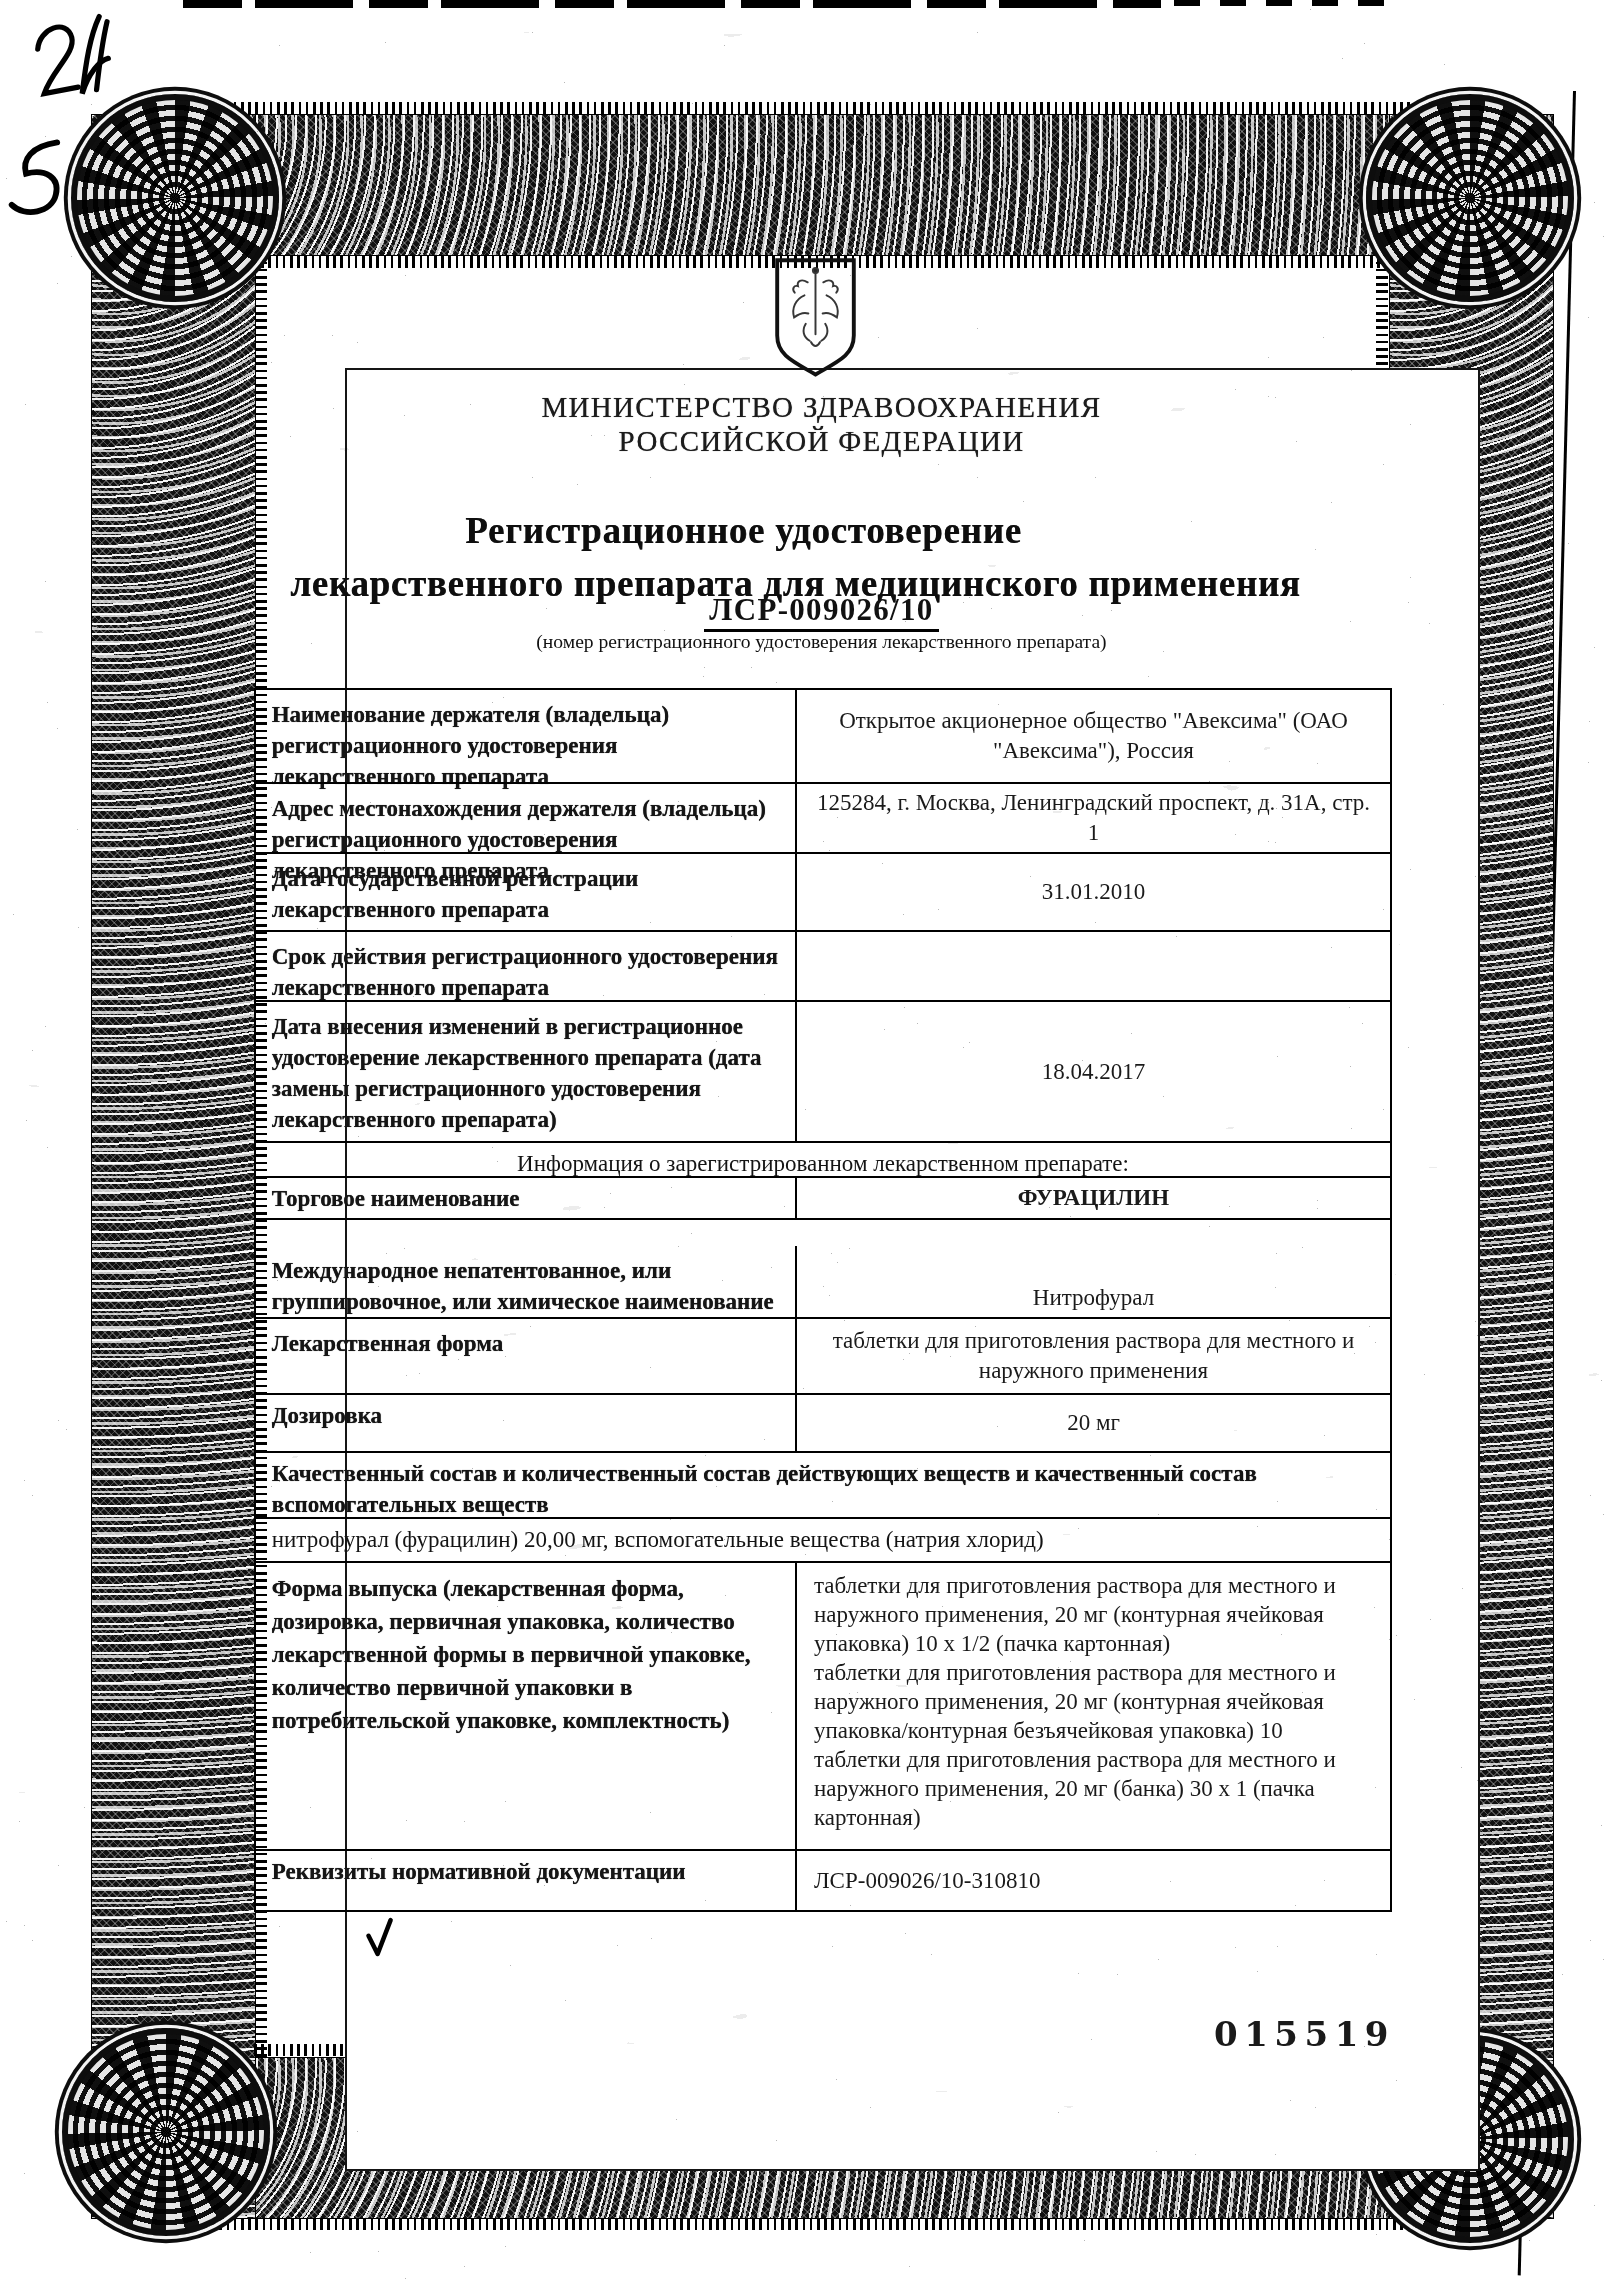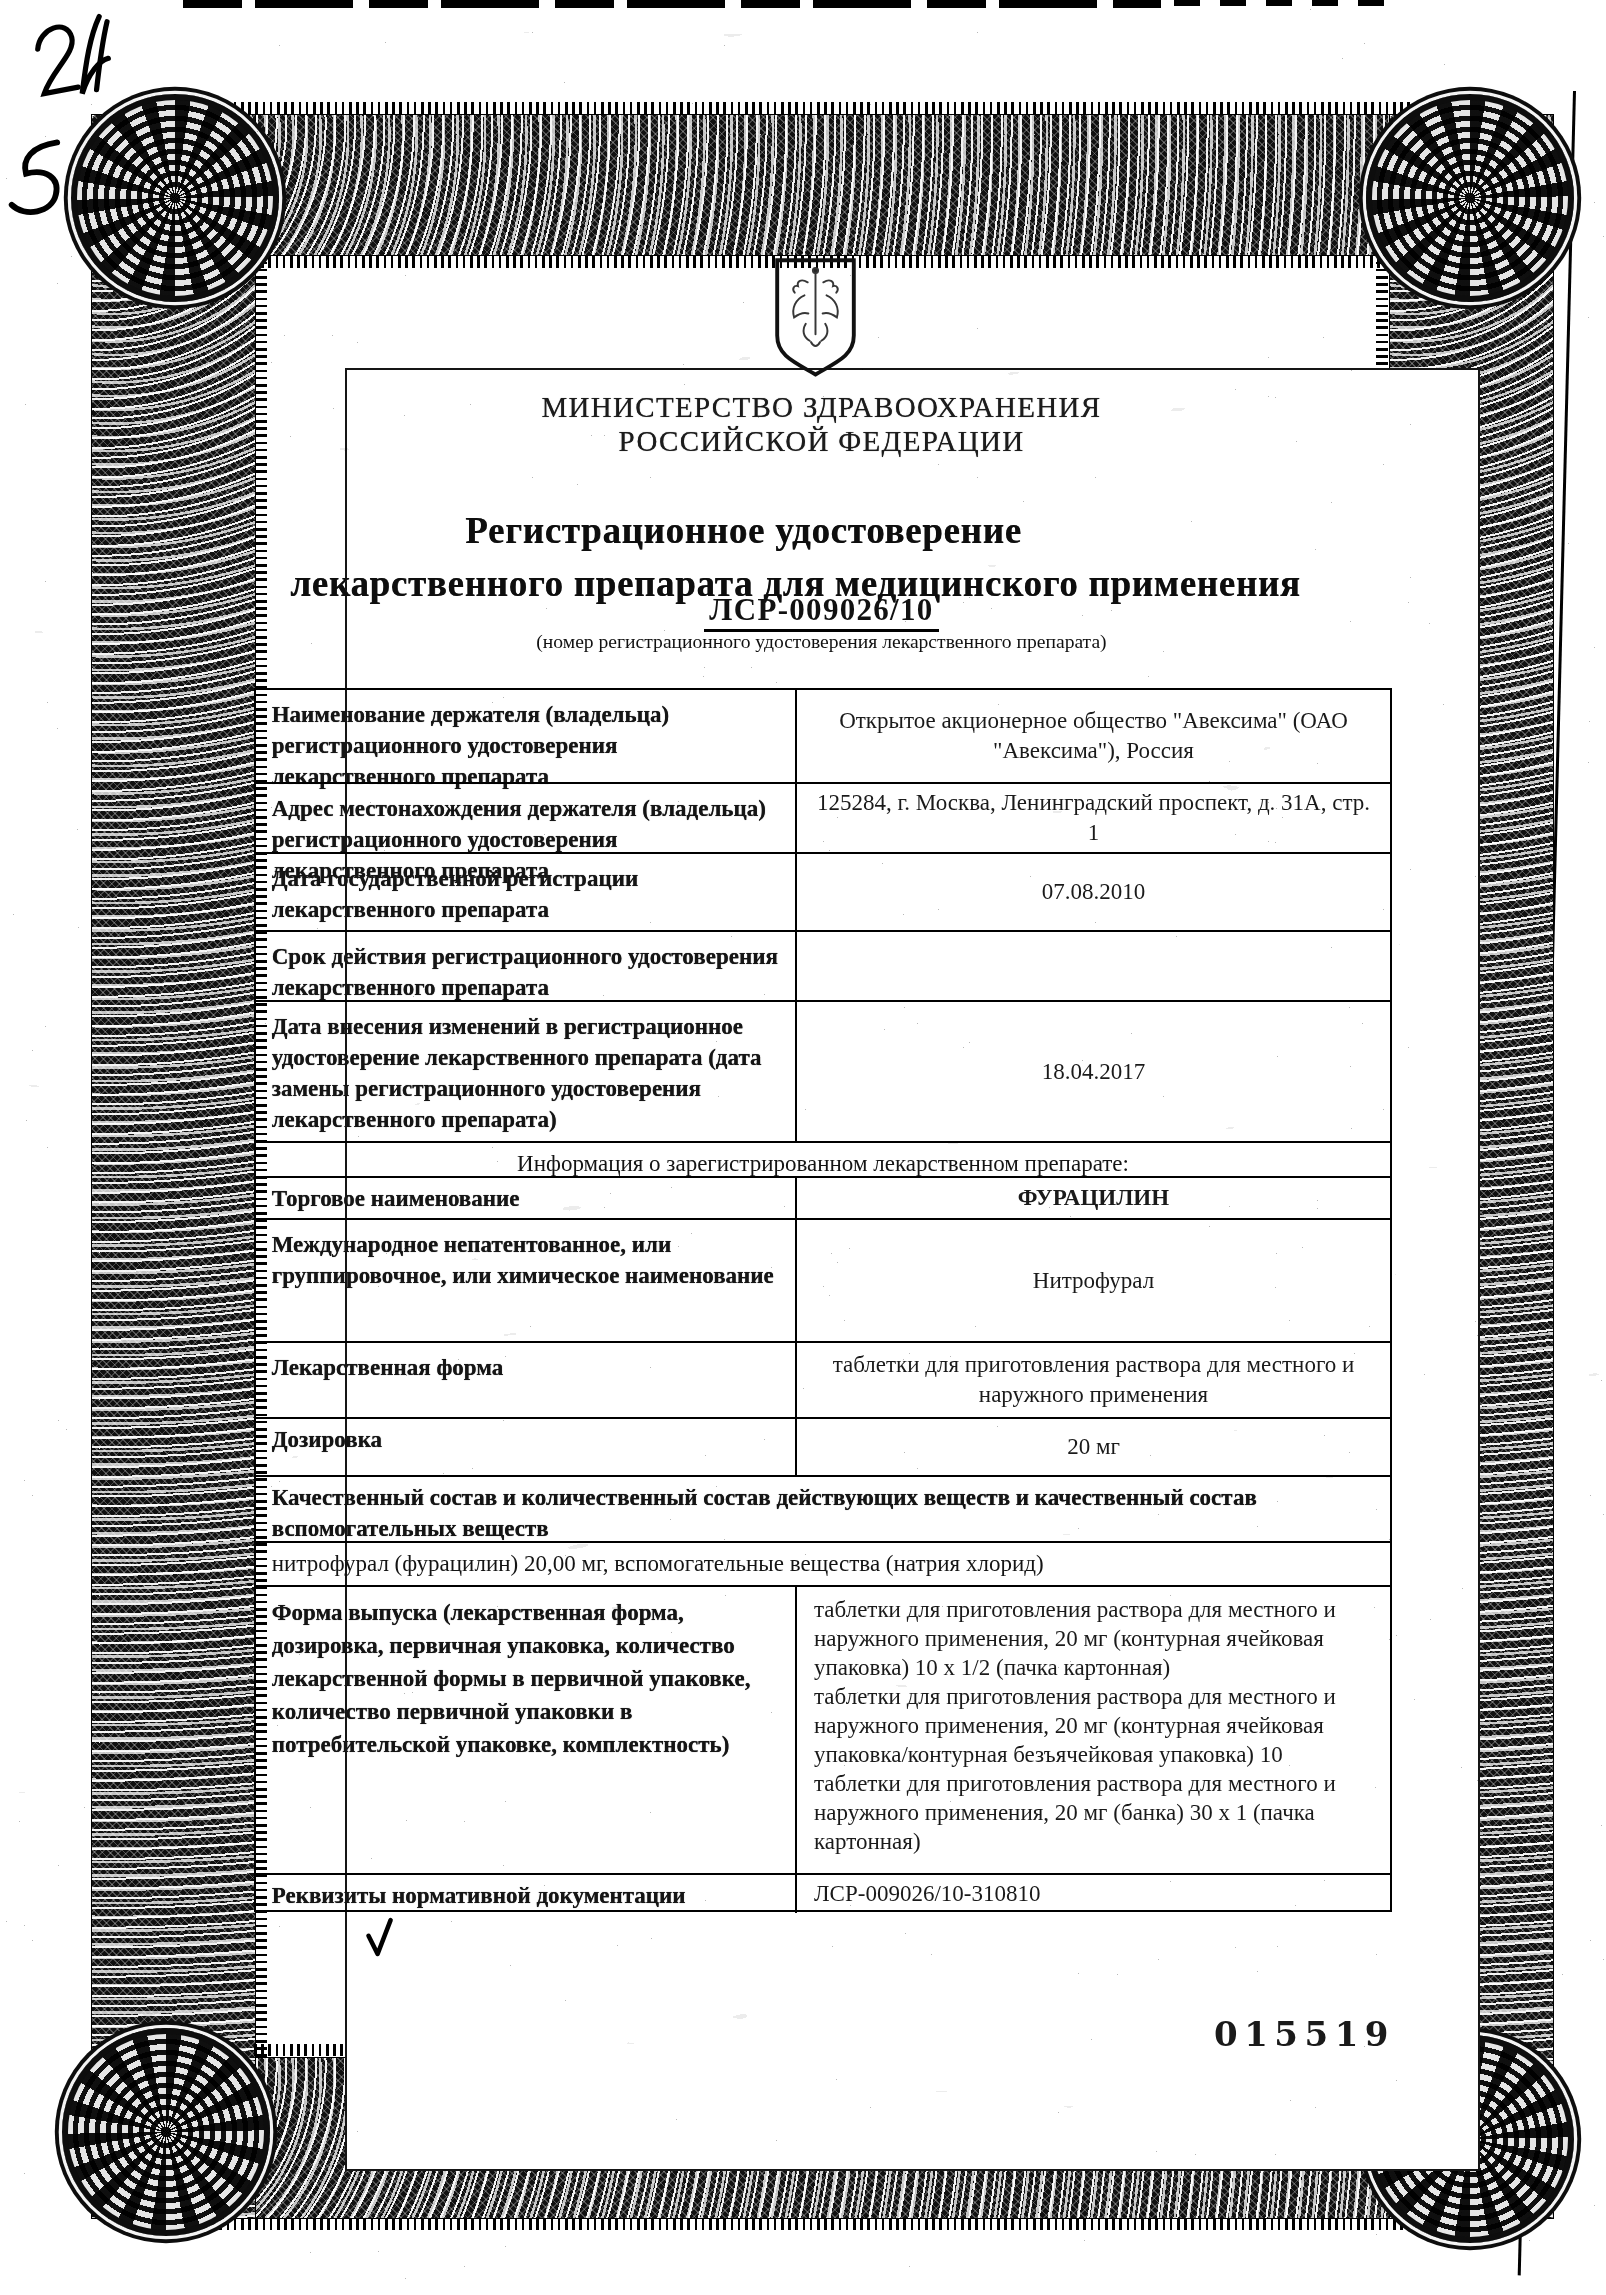--- a/index.html
+++ b/index.html
@@ -186,42 +186,42 @@
       <div class="cell val">Открытое акционерное общество "Авексима" (ОАО "Авексима"), Россия</div>
     </div>
 
     <div class="trow" style="height:70px;">
       <div class="cell lbl">Адрес местонахождения держателя (владельца) регистрационного удостоверения лекарственного препарата</div>
       <div class="cell val">125284, г. Москва, Ленинградский проспект, д. 31А, стр. 1</div>
     </div>
 
     <div class="trow" style="height:78px;">
       <div class="cell lbl">Дата государственной регистрации лекарственного препарата</div>
-      <div class="cell val">07.08.2010</div>
+      <div class="cell val">31.01.2010</div>
     </div>
 
     <div class="trow" style="height:70px;">
       <div class="cell lbl">Срок действия регистрационного удостоверения лекарственного препарата</div>
     </div>
 
     <div class="trow" style="height:141px;">
       <div class="cell lbl">Дата внесения изменений в регистрационное удостоверение лекарственного препарата (дата замены регистрационного удостоверения лекарственного препарата)</div>
       <div class="cell val">18.04.2017</div>
     </div>
 
     <div class="trow" style="height:35px;">
       <div class="cell span-cell span-center" style="font-weight:normal;">Информация о зарегистрированном лекарственном препарате:</div>
     </div>
 
     <div class="trow" style="height:42px;">
       <div class="cell lbl" style="padding-top:5.2px;">Торговое наименование</div>
       <div class="cell val" style="font-weight:bold;">ФУРАЦИЛИН</div>
     </div>
 
-    <div class="trow" style="height:123px;">
+    <div class="trow" style="height:99px;align-items:flex-end;">
       <div class="cell lbl">Международное непатентованное, или группировочное, или химическое наименование</div>
       <div class="cell val">Нитрофурал</div>
     </div>
 
     <div class="trow" style="height:76px;">
       <div class="cell lbl">Лекарственная форма</div>
       <div class="cell val">таблетки для приготовления раствора для местного и наружного применения</div>
     </div>
 
     <div class="trow" style="height:58px;">

